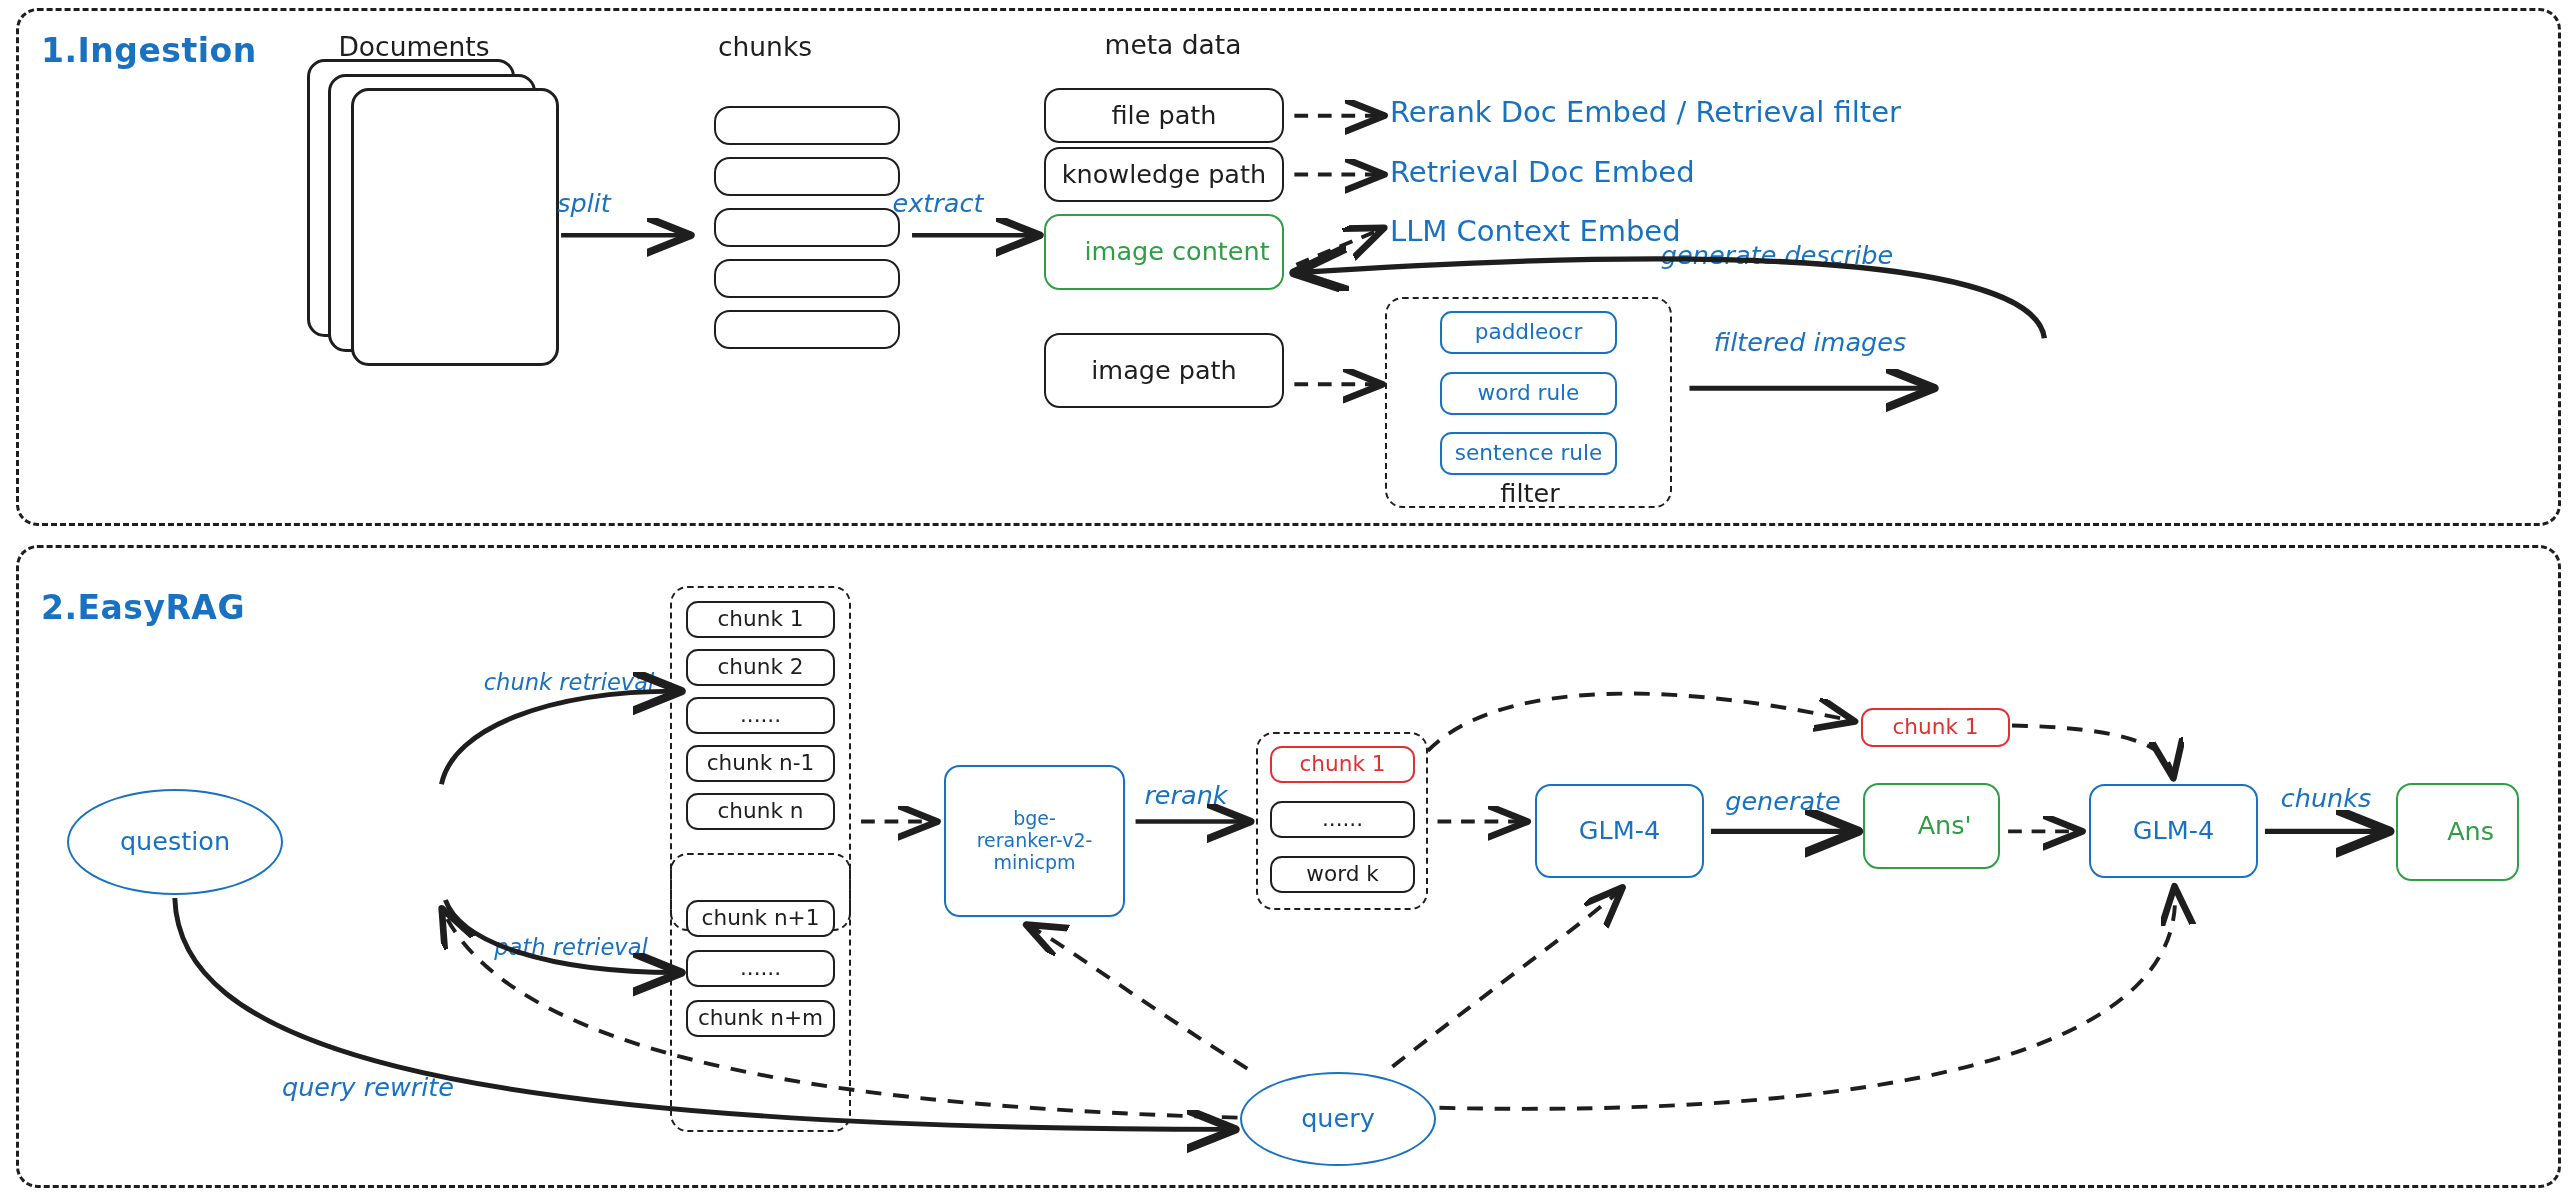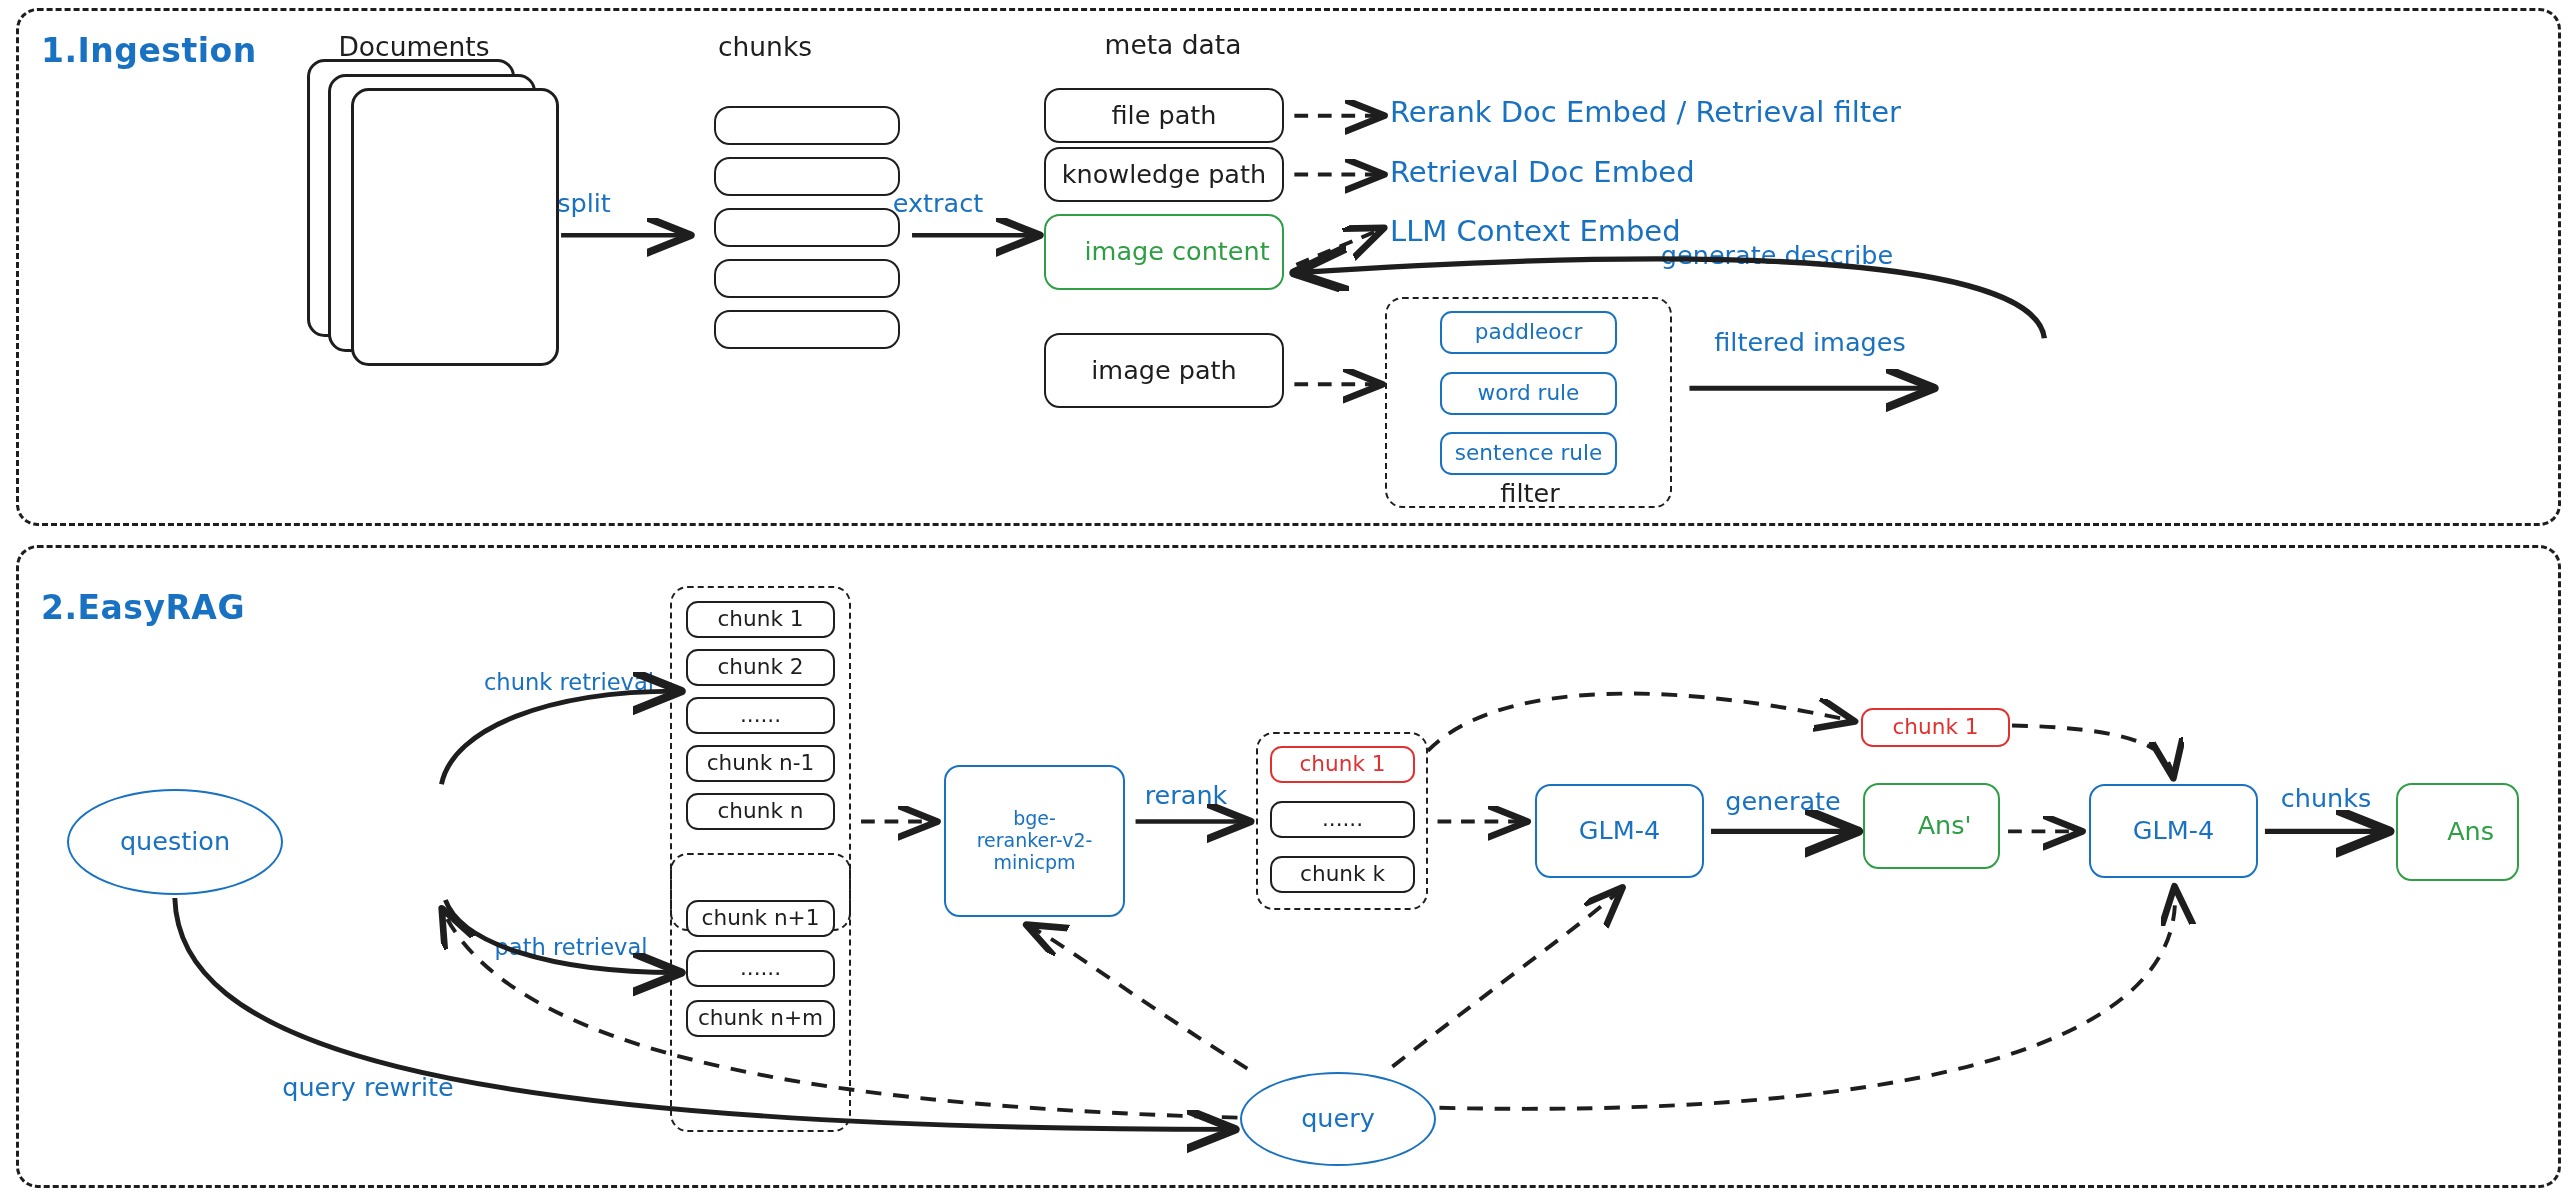--- a/index.html
+++ b/index.html
@@ -16,21 +16,21 @@
         font-size:25.5px;line-height:1.15;padding:3.9px 7.8px;}
   .node.blue{border-color:#1971c2;color:#1971c2;}
   .node.green{border-color:#2f9e44;color:#2f9e44;padding-left:34px;}
   .node.red{border-color:#e03131;color:#e03131;}
   .node.ellipse{border-radius:50%;}
   .node.small{font-size:21.6px;border-width:2.5px;border-radius:11.8px;}
 
   
   .caption{position:absolute;font-size:26.5px;color:#1e1e1e;white-space:nowrap;}
   .caption.center{transform:translateX(-50%);}
-  .label{position:absolute;font-size:25.5px;color:#1971c2;white-space:nowrap;}
+  .label{position:absolute;font-size:25.5px;color:#1971c2;white-space:nowrap;font-style:italic;}
   .label.center{transform:translateX(-50%);}
   .bigblue{position:absolute;font-size:29px;color:#1971c2;white-space:nowrap;}
 
   
   .group{position:absolute;box-sizing:border-box;border:2.9px dashed #1e1e1e;border-radius:17.7px;background:transparent;}
 
   
   .doc{position:absolute;border:3.4px solid #1e1e1e;border-radius:17.7px;background:#fff;box-sizing:border-box;}
 
   
@@ -136,21 +136,21 @@
   </div>
 
   <div class="group" style="left:1256px;top:732px;width:172px;height:178px;"></div>
   <div class="node red small" style="left:1270px;top:746px;width:145px;height:37px;">
     <span>chunk 1</span>
     </div>
   <div class="node small" style="left:1270px;top:801px;width:145px;height:37px;">
     <span>......</span>
     </div>
   <div class="node small" style="left:1270px;top:856px;width:145px;height:37px;">
-    <span>chunk k</span>
+    <span>word k</span>
     </div>
 
   <div class="node red small" style="left:1861px;top:708px;width:149px;height:39px;">
     <span>chunk 1</span>
   </div>
 
   <div class="node blue" style="left:1535px;top:784px;width:169px;height:94px;">
     <span>GLM-4</span>
   </div>
 

